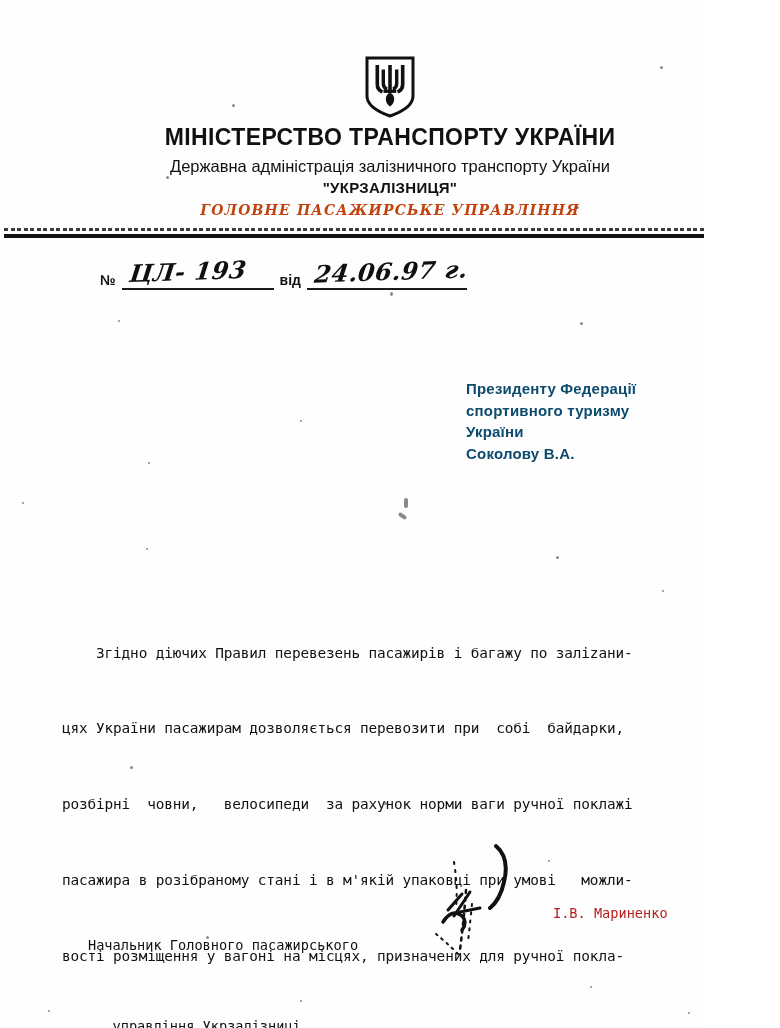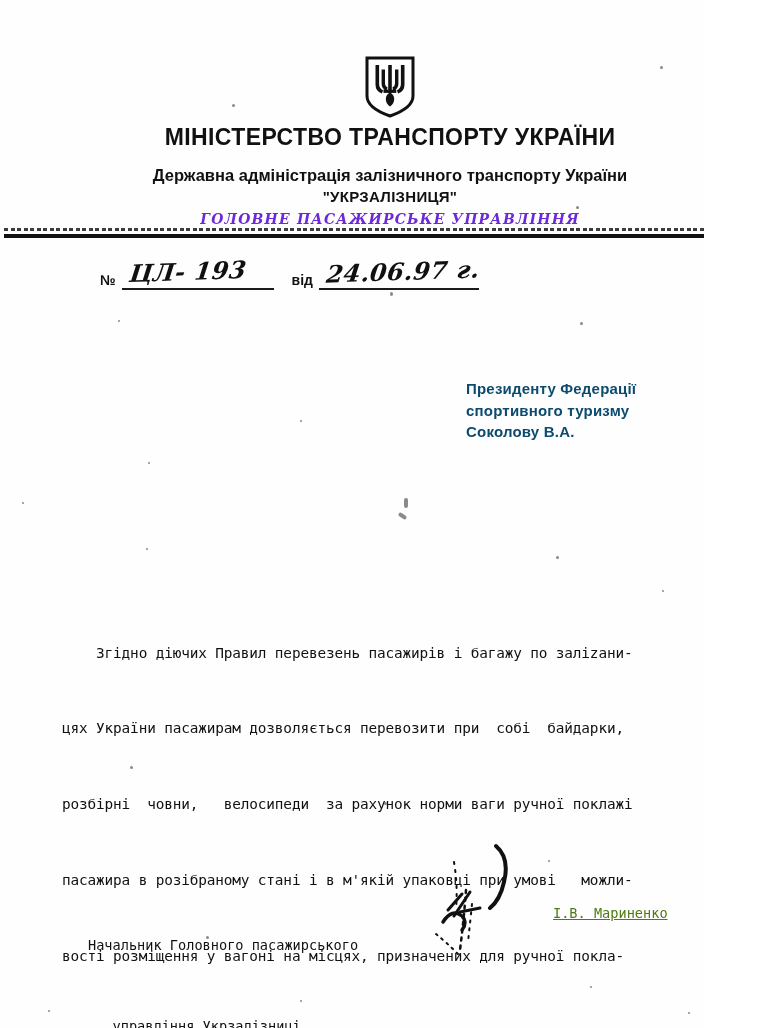--- a/index.html
+++ b/index.html
@@ -58,43 +58,43 @@
   .org-line1 {
     font-family: "Liberation Sans", sans-serif;
     font-weight: bold;
     font-size: 23px;
     letter-spacing: .4px;
     line-height: 26px;
     white-space: nowrap;
   }
   .org-line2 {
     font-family: "Liberation Sans", sans-serif;
-    font-weight: bold;
+    font-weight: normal;
     font-size: 16.5px;
     line-height: 21px;
-    margin-top: 15px;
+    margin-top: 6px;
     white-space: nowrap;
   }
   .org-line3 {
     font-family: "Liberation Sans", sans-serif;
     font-weight: bold;
     font-size: 15px;
     line-height: 19px;
     margin-top: 1px;
     letter-spacing: .3px;
   }
   .org-line4 {
     font-family: "DejaVu Serif", serif;
     font-style: italic;
     font-weight: bold;
     font-size: 14px;
     line-height: 19px;
     margin-top: 4px;
     letter-spacing: 1.2px;
-    color: #6d28d9;
+    color: #c2410c;
     transform: scaleY(1.05);
   }
 
   
   .rule-dotted {
     position: absolute;
     top: 228px;
     left: 4px;
     width: 772px;
     height: 3px;
@@ -149,21 +149,21 @@
     color: #101010;
     white-space: nowrap;
     transform: skewX(-9deg) rotate(-2deg);
     letter-spacing: .5px;
   }
   .ref-mid {
     font-family: "Liberation Sans", sans-serif;
     font-weight: bold;
     font-size: 14px;
     padding-bottom: 2px;
-    margin-left: 18px;
+    margin-left: 6px;
   }
 
   
   .addressee {
     position: absolute;
     top: 378px;
     left: 466px;
     color: #0c4a6e;
     font-family: "Liberation Sans", sans-serif;
     font-weight: bold;
@@ -196,25 +196,24 @@
     color: #111;
     font-family: "DejaVu Sans Mono", monospace;
     font-size: 13.6px;
     line-height: 27px;
     white-space: pre;
   }
   .sign-name {
     position: absolute;
     top: 905px;
     left: 553px;
-    color: #4d7c0f;
+    color: #b91c1c;
     font-family: "DejaVu Sans Mono", monospace;
     font-size: 13.6px;
     white-space: pre;
-    text-decoration: underline;
   }
   .scribble {
     position: absolute;
     top: 838px;
     left: 418px;
     width: 130px;
     height: 124px;
     pointer-events: none;
   }
 </style>
@@ -257,20 +256,21 @@
     </span>
     <span class="ref-mid">від</span>
     <span class="ref-blank date">
       <span class="hand">24.06.97 г.</span>
     </span>
   </div>
 
   <div class="addressee">
     <div>Президенту Федерації</div>
     <div>спортивного туризму</div>
+    <div>України</div>
     <div>Соколову В.А.</div>
   </div>
 
   <div class="body-block">
     <div class="body-line">    Згідно діючих Правил перевезень пасажирів і багажу по заліzани-</div>
     <div class="body-line">цях України пасажирам дозволяється перевозити при  собі  байдарки,</div>
     <div class="body-line">розбірні  човни,   велосипеди  за рахунок норми ваги ручної поклажі</div>
     <div class="body-line">пасажира в розібраному стані і в м'якій упаковці при умові   можли-</div>
     <div class="body-line">вості розміщення у вагоні на місцях, призначених для ручної покла-</div>
     

